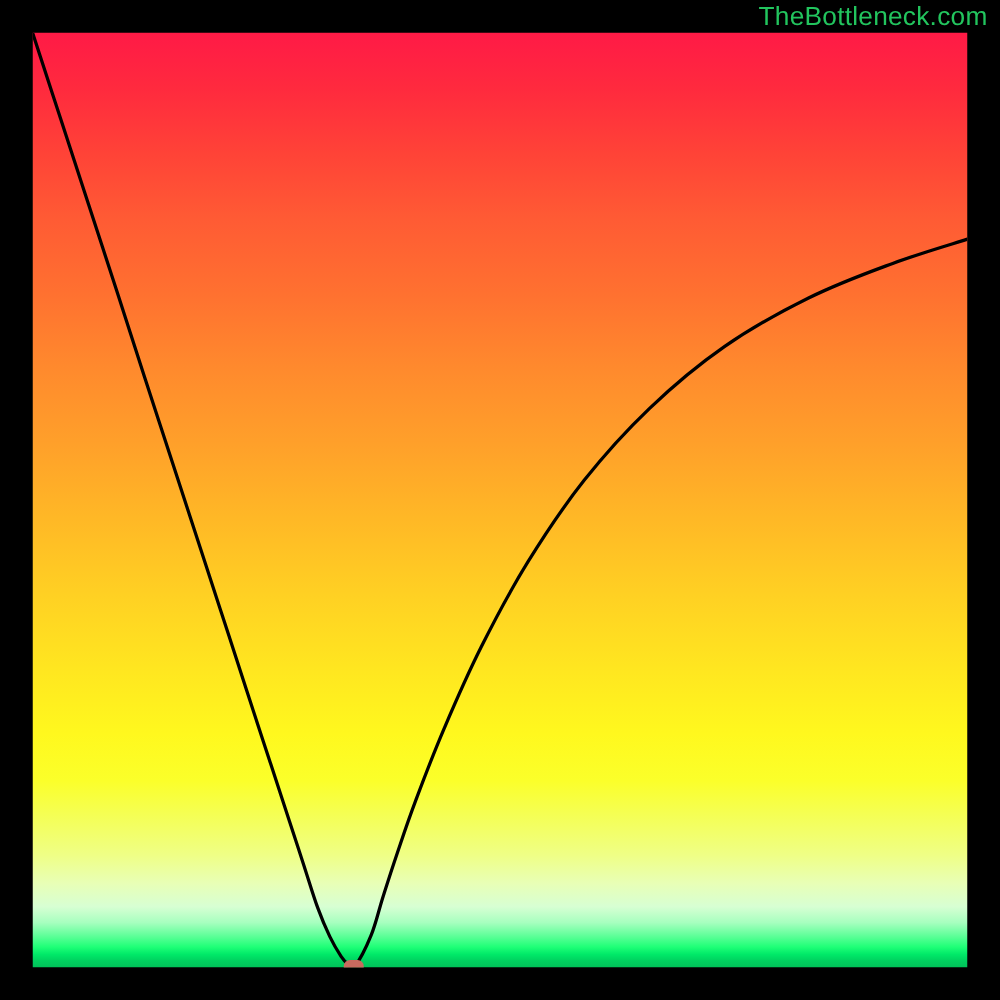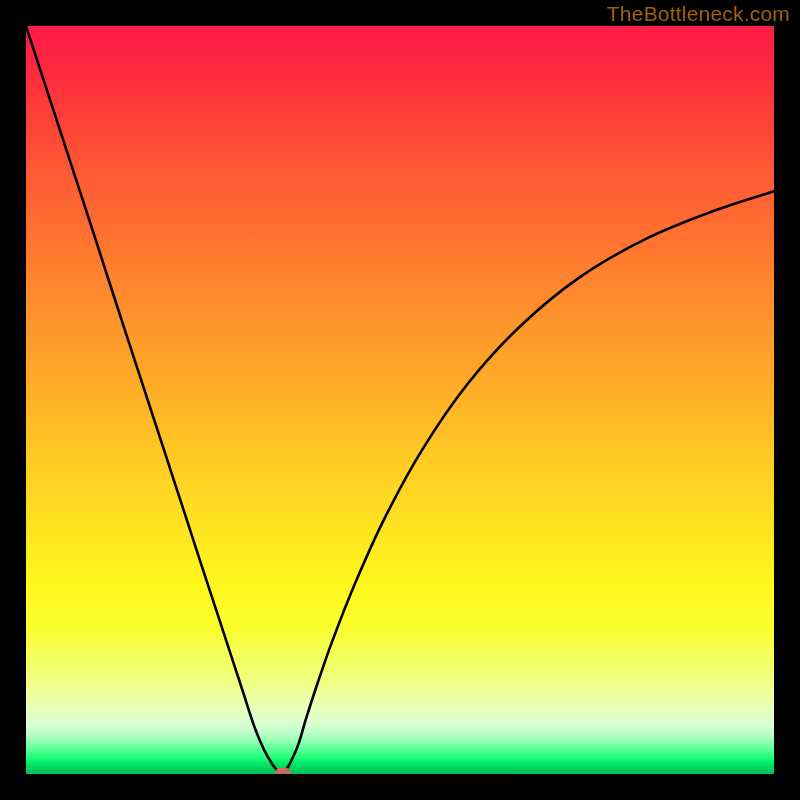--- a/index.html
+++ b/index.html
@@ -14,21 +14,21 @@
   .stage {
     position: relative;
     width: 800px;
     height: 800px;
     background: #000;
   }
   .attribution {
     position: absolute;
     top: 2px;
     right: 10px;
-    color: #a16207;
+    color: #22c55e;
     font-size: 21px;
     letter-spacing: 0.2px;
     font-weight: 400;
   }
   .plot {
     position: absolute;
     left: 26px;
     top: 26px;
     width: 748px;
     height: 748px;

